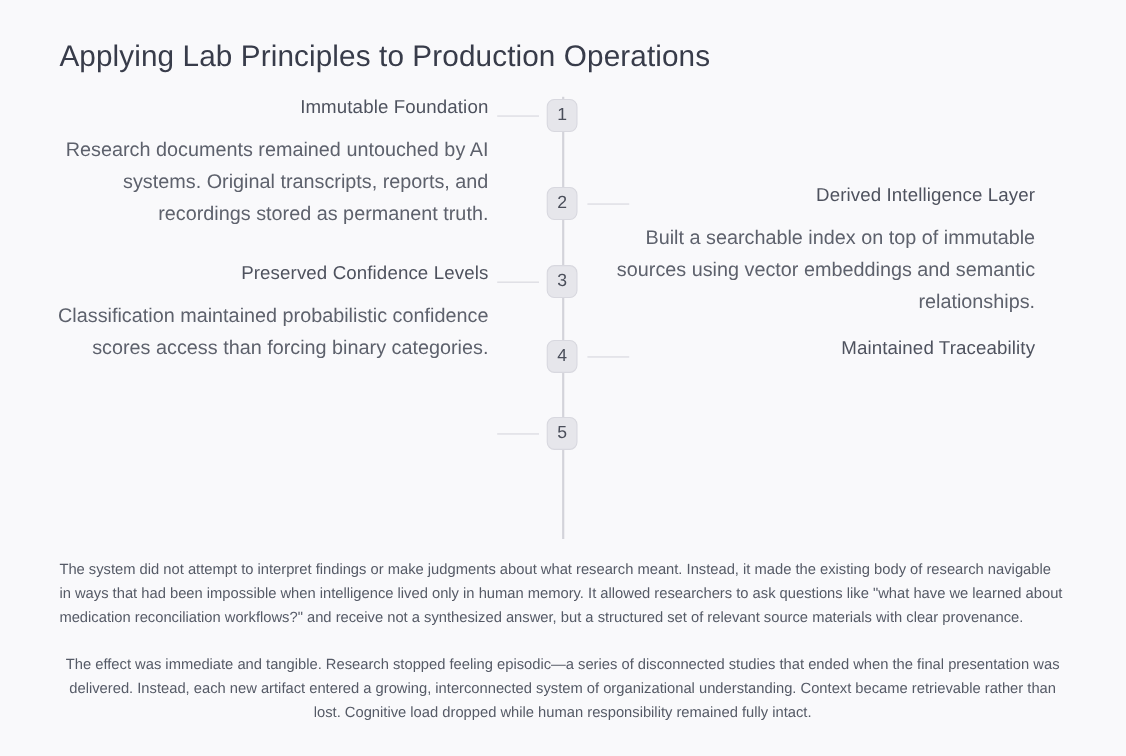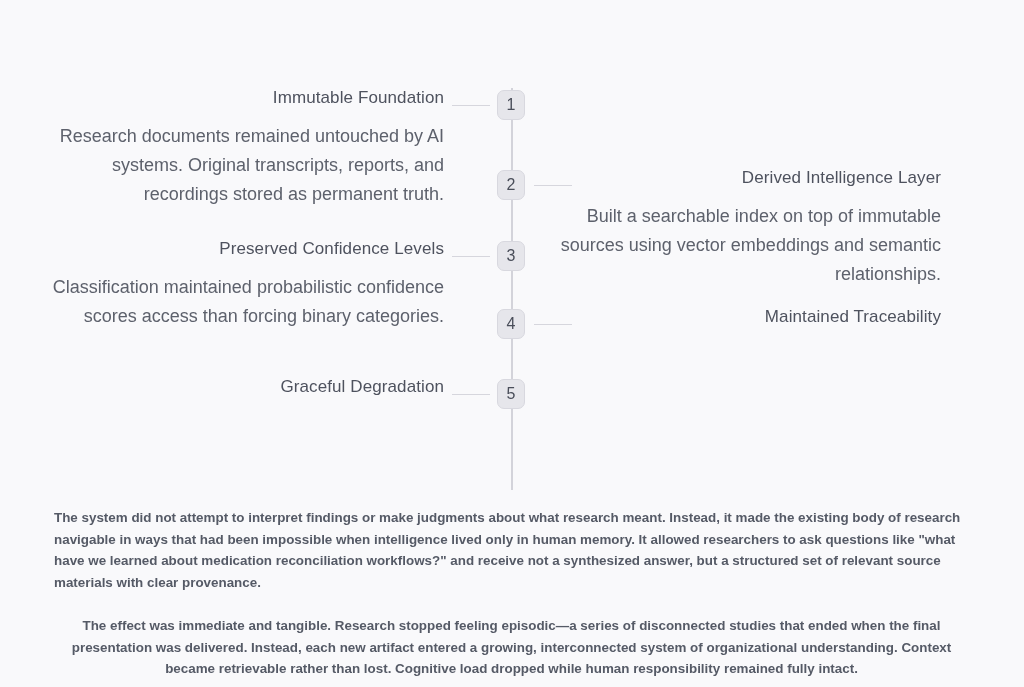--- a/index.html
+++ b/index.html
@@ -112,29 +112,29 @@
     top: 507px;
     width: 915px;
   }
   .prose p {
     margin: 0 0 21px 0;
     font-size: 13.4px;
     line-height: 1.62;
     color: #53576240;
     color: #555a66;
     text-align: left;
-    font-weight: bold;
   }
   .prose p:last-child { margin-bottom: 16px; text-align: center; }
 </style>
 </head>
 <body>
 
 <div class="page">
 
+  <div class="page-title">Applying Lab Principles to Production Operations</div>
 
   <div class="timeline">
     <div class="spine"></div>
 
     <div class="node" style="top:105px;">
       <div class="stub left"></div>
       <div class="marker">1</div>
       <div class="side left">
         <div class="node-title">Immutable Foundation</div>
         <div class="node-desc">Research documents remained untouched by AI systems. Original transcripts, reports, and recordings stored as permanent truth.</div>
@@ -164,21 +164,20 @@
       <div class="marker">4</div>
       <div class="side right">
         <div class="node-title">Maintained Traceability</div>
       </div>
     </div>
 
     <div class="node" style="top:394px;">
       <div class="stub left"></div>
       <div class="marker">5</div>
       <div class="side left">
-        <div class="node-title">Graceful Degradation</div>
       </div>
     </div>
   </div>
 
   <div class="prose">
     <p>The system did not attempt to interpret findings or make judgments about what research meant. Instead, it made the existing body of research navigable in ways that had been impossible when intelligence lived only in human memory. It allowed researchers to ask questions like "what have we learned about medication reconciliation workflows?" and receive not a synthesized answer, but a structured set of relevant source materials with clear provenance.</p>
     <p>The effect was immediate and tangible. Research stopped feeling episodic—a series of disconnected studies that ended when the final presentation was delivered. Instead, each new artifact entered a growing, interconnected system of organizational understanding. Context became retrievable rather than lost. Cognitive load dropped while human responsibility remained fully intact.</p>
   </div>
 
 </div>

